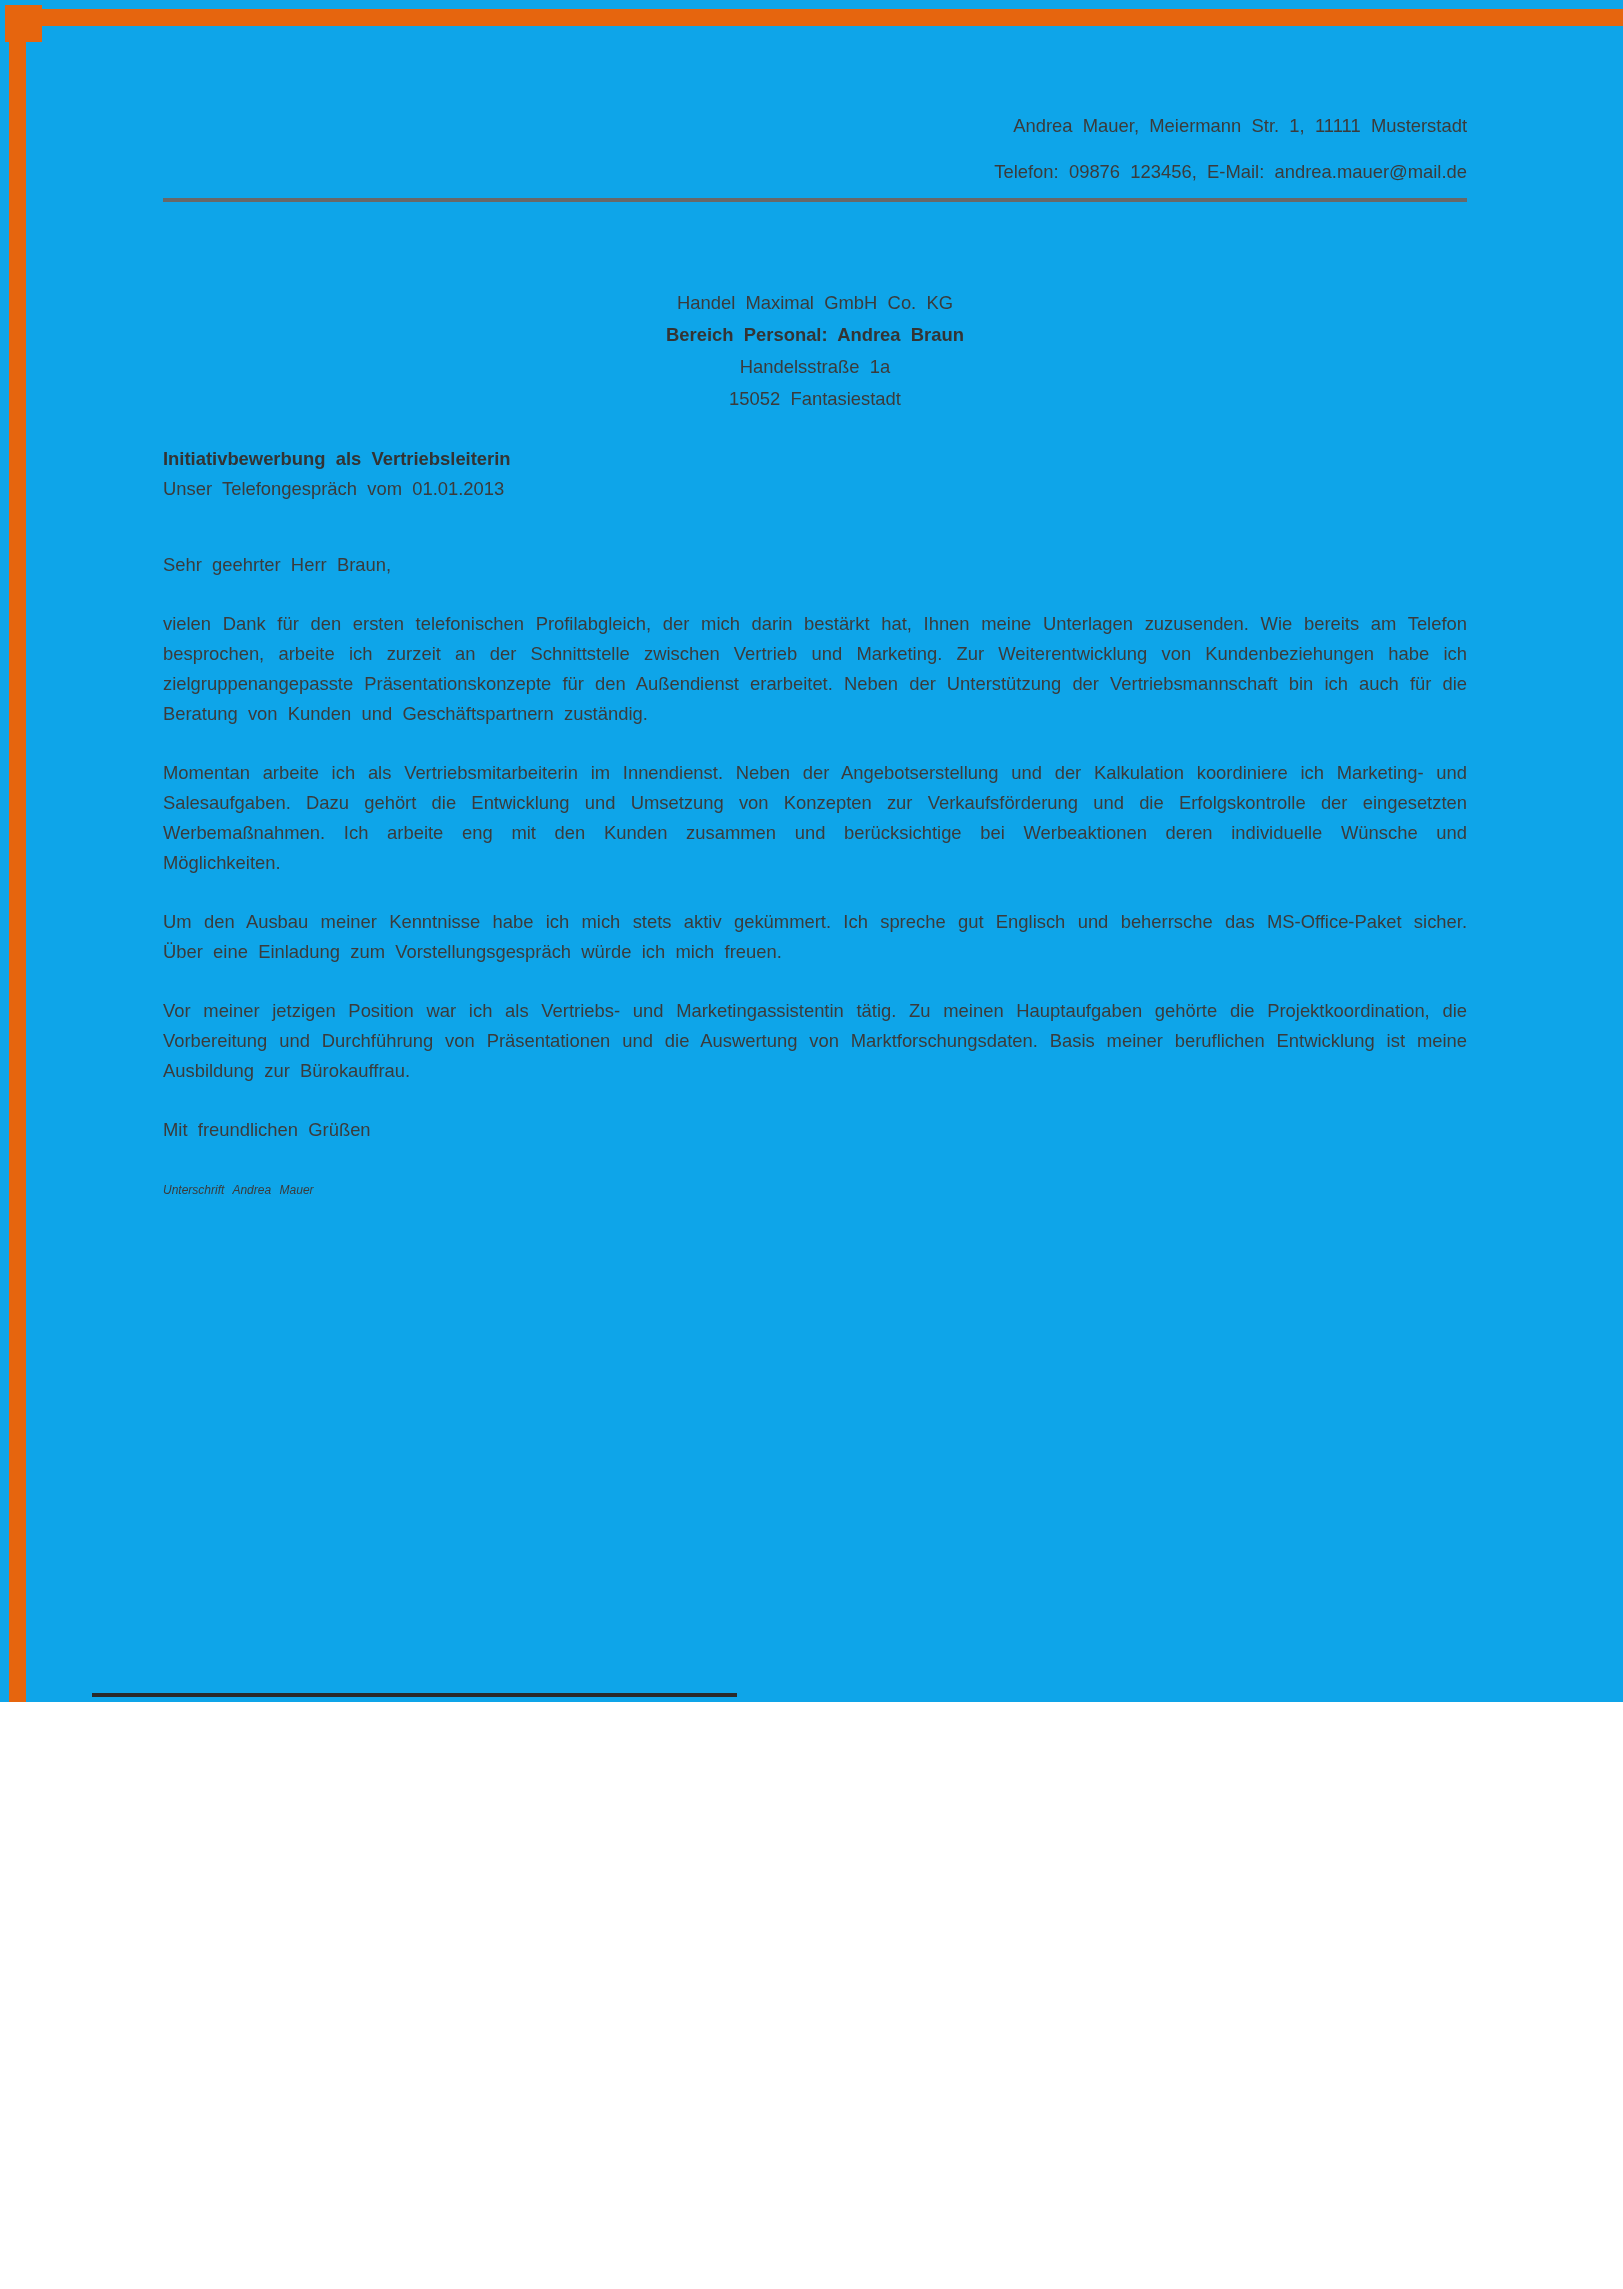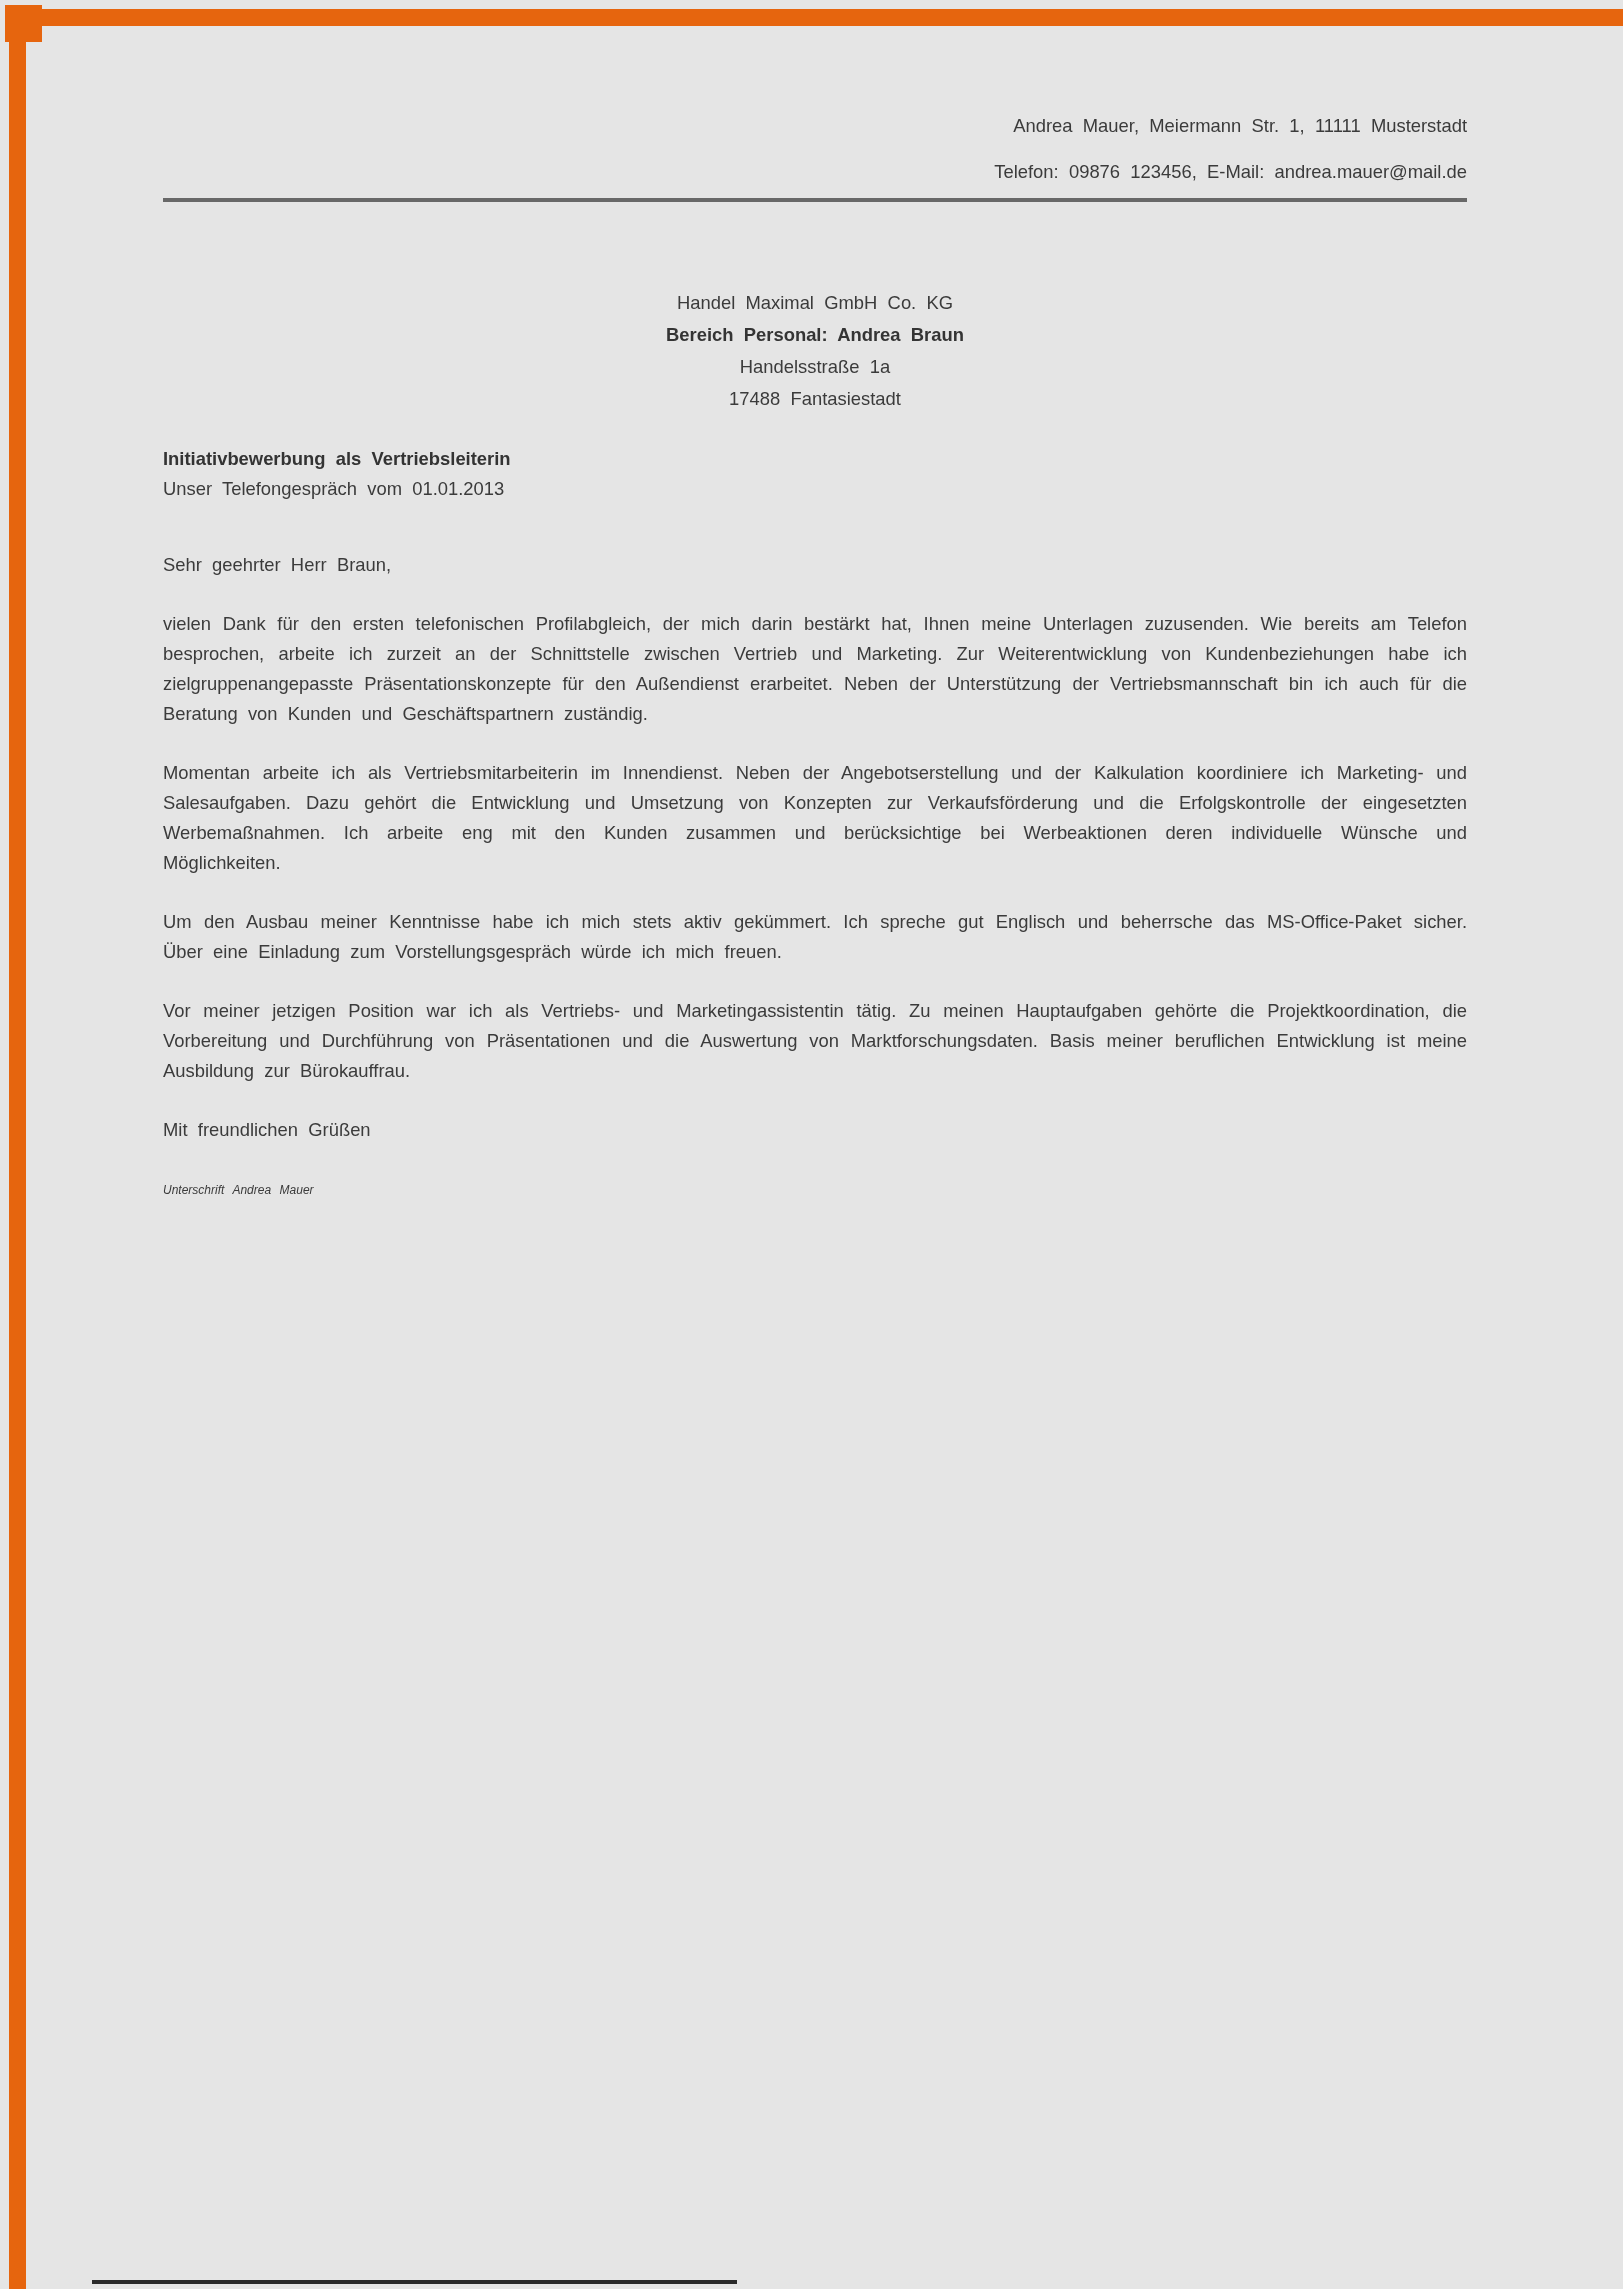--- a/index.html
+++ b/index.html
@@ -3,22 +3,22 @@
 <meta charset="utf-8">
 <style>
   html, body {
     margin: 0;
     padding: 0;
     background: #ffffff;
   }
   .page {
     position: relative;
     width: 1623px;
-    height: 2289px;
-    background: #e5e5e5;
+    height: 1702px;
+    background: #0ea5e9;
     overflow: hidden;
     font-family: "Liberation Sans", sans-serif;
     color: #3b3b3b;
   }
   
   .frame-top {
     position: absolute;
     top: 8.7px; left: 8.7px; right: 0;
     height: 17.5px;
     background: #e6650e;
@@ -111,21 +111,21 @@
       <div>Andrea Mauer, Meiermann Str. 1, 11111 Musterstadt</div>
       <div>Telefon: 09876 123456, E-Mail: andrea.mauer@mail.de</div>
     </div>
 
     <div class="header-rule"></div>
 
     <div class="recipient-block">
       <div>Handel Maximal GmbH Co. KG</div>
       <div class="bold-line">Bereich Personal: Andrea Braun</div>
       <div>Handelsstraße 1a</div>
-      <div>17488 Fantasiestadt</div>
+      <div>15052 Fantasiestadt</div>
     </div>
 
 
     <div class="subject-block">
       <div class="subject-line">Initiativbewerbung als Vertriebsleiterin</div>
       <div>Unser Telefongespräch vom 01.01.2013</div>
     </div>
 
     <div class="salutation">Sehr geehrter Herr Braun,</div>
 

